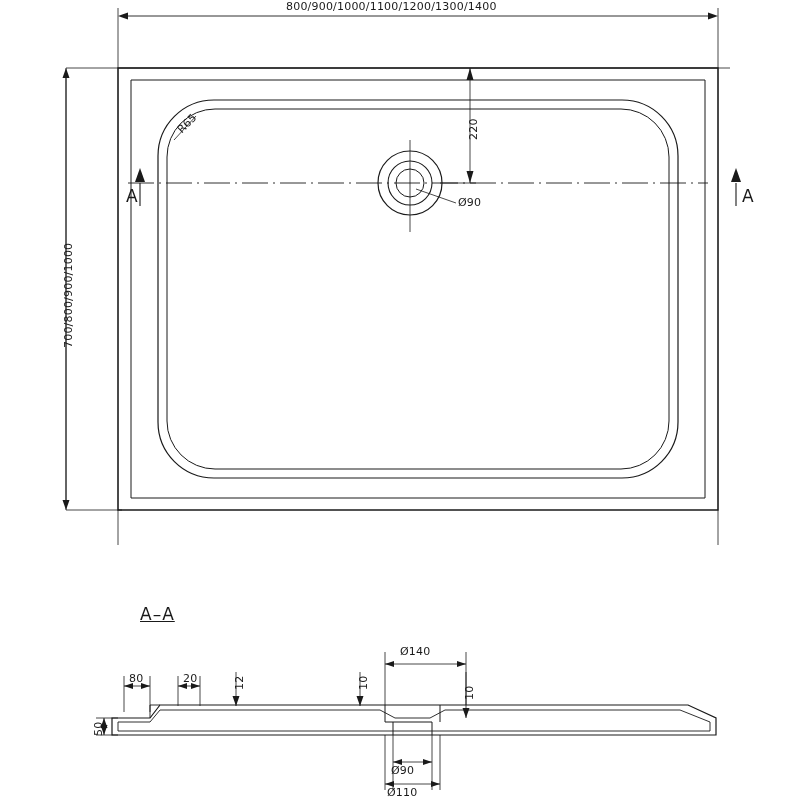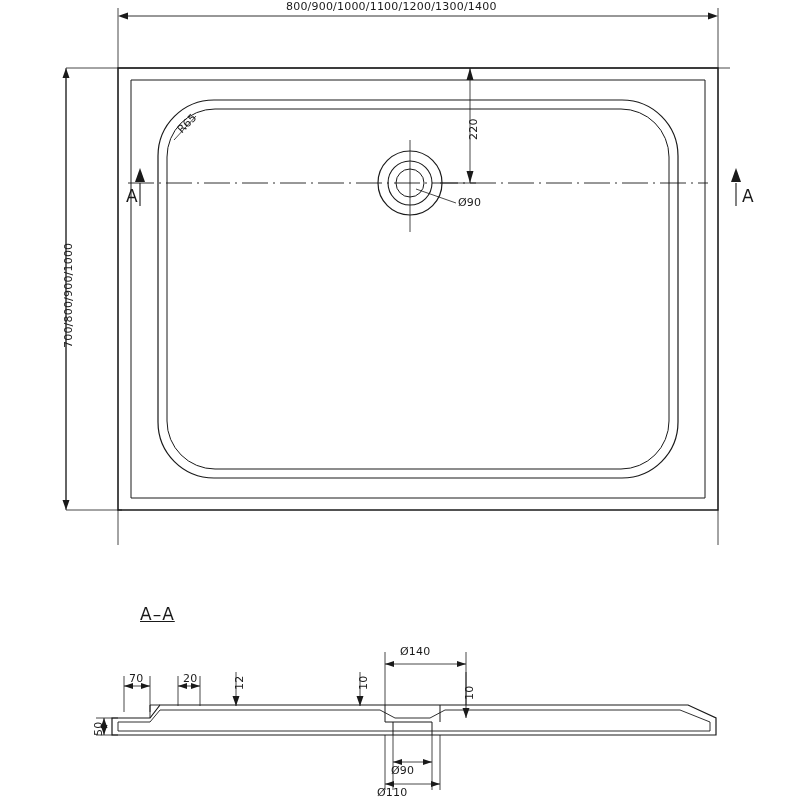--- a/index.html
+++ b/index.html
@@ -146,24 +146,24 @@
 
 <div class="lbl vert" style="left:467px;top:140px;transform:rotate(-90deg);">220</div>
 
 <div class="lbl" style="left:458px;top:196px;">Ø90</div>
 
 <div class="lbl big" style="left:126px;top:186px;">A</div>
 <div class="lbl big" style="left:742px;top:186px;">A</div>
 
 <div class="lbl big" style="left:140px;top:604px;text-decoration:underline;">A–A</div>
 
-<div class="lbl" style="left:129px;top:672px;">70</div>
+<div class="lbl" style="left:129px;top:672px;">80</div>
 <div class="lbl" style="left:183px;top:672px;text-align:right;">20</div>
 <div class="lbl vert" style="left:233px;top:690px;transform:rotate(-90deg);">12</div>
 <div class="lbl vert" style="left:357px;top:690px;transform:rotate(-90deg);">10</div>
 <div class="lbl vert" style="left:463px;top:700px;transform:rotate(-90deg);">10</div>
 <div class="lbl vert" style="left:92px;top:736px;transform:rotate(-90deg);">50</div>
 
 <div class="lbl" style="left:400px;top:645px;">Ø140</div>
 <div class="lbl" style="left:391px;top:764px;">Ø90</div>
-<div class="lbl" style="left:377px;top:786px;">Ø110</div>
+<div class="lbl" style="left:387px;top:786px;">Ø110</div>
 
 </div>
 
 </body></html>

